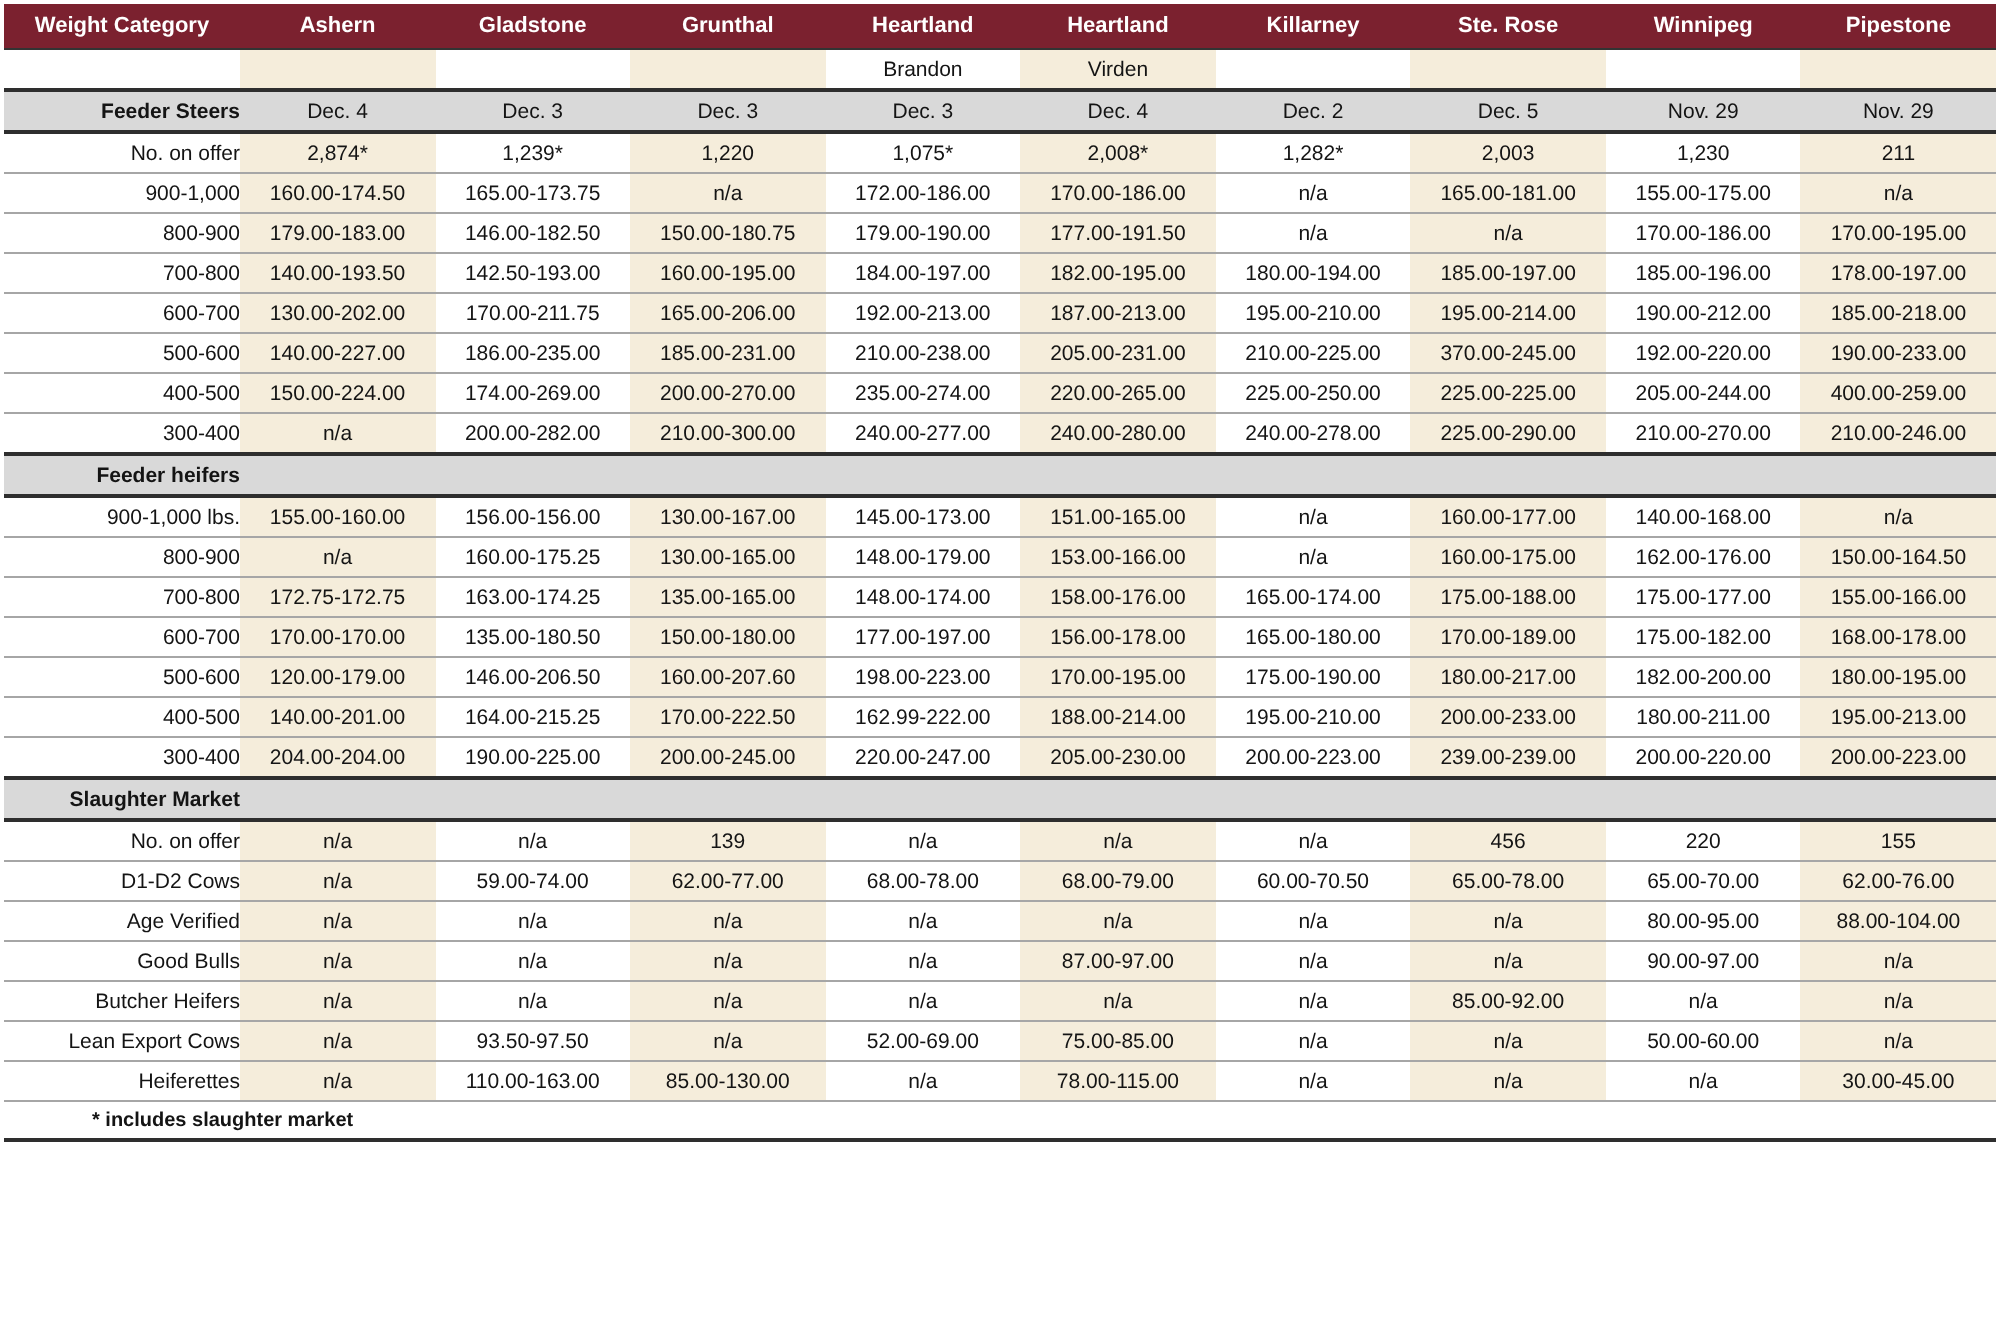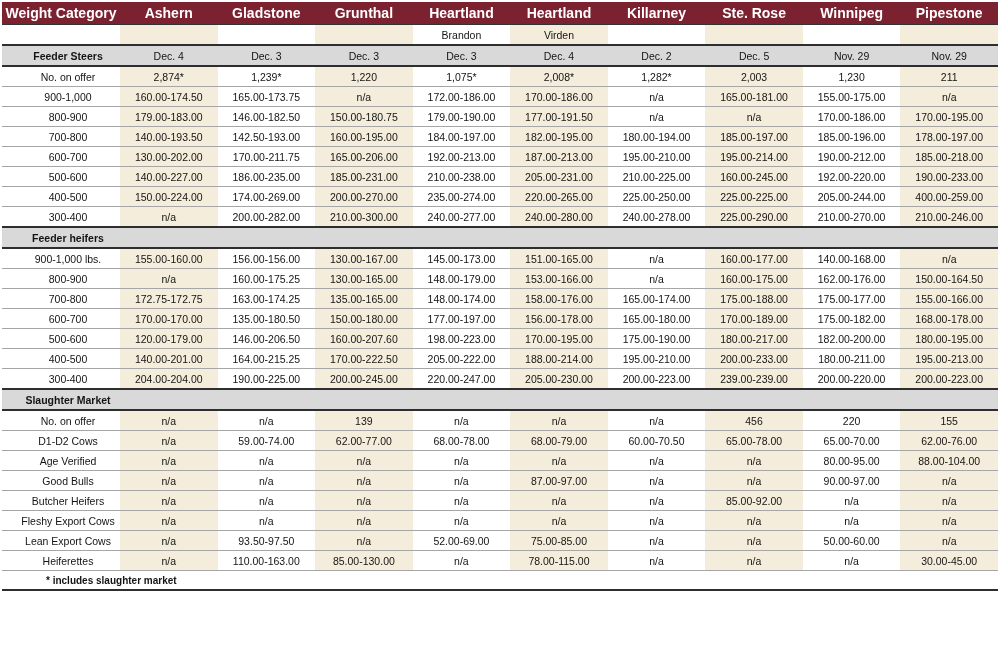--- a/index.html
+++ b/index.html
@@ -13,37 +13,37 @@
   table.price-table{
     width:996px;
     border-collapse:collapse;
     table-layout:fixed;
   }
   col.c-label{width:118px;}
   th.hdr{
     background:#7b212f;
     color:#ffffff;
     font-weight:bold;
-    font-size:14px;
+    font-size:11px;
     height:22px;
     text-align:center;
     padding:0;
     border-bottom:1px solid #333333;
   }
   td{
     padding:0;
     height:19px;
     font-size:10.5px;
     text-align:center;
     border-bottom:1px solid #a6a6a6;
     white-space:nowrap;
     overflow:hidden;
   }
   td.rowlabel{
-    text-align:center;
+    text-align:right;
     padding-left:14px;
   }
   td.s{background:#f5eddb;}
   tr.section td{
     background:#d9d9d9;
     border-top:2px solid #2e2e2e;
     border-bottom:2px solid #2e2e2e;
   }
   tr.section td.rowlabel{font-weight:bold;}
   tr.footrow td{
@@ -172,21 +172,21 @@
           <td class="val s">185.00-218.00</td>
         </tr>
         <tr>
           <td class="rowlabel">500-600</td>
           <td class="val s">140.00-227.00</td>
           <td class="val">186.00-235.00</td>
           <td class="val s">185.00-231.00</td>
           <td class="val">210.00-238.00</td>
           <td class="val s">205.00-231.00</td>
           <td class="val">210.00-225.00</td>
-          <td class="val s">160.00-245.00</td>
+          <td class="val s">370.00-245.00</td>
           <td class="val">192.00-220.00</td>
           <td class="val s">190.00-233.00</td>
         </tr>
         <tr>
           <td class="rowlabel">400-500</td>
           <td class="val s">150.00-224.00</td>
           <td class="val">174.00-269.00</td>
           <td class="val s">200.00-270.00</td>
           <td class="val">235.00-274.00</td>
           <td class="val s">220.00-265.00</td>
@@ -277,21 +277,21 @@
           <td class="val">175.00-190.00</td>
           <td class="val s">180.00-217.00</td>
           <td class="val">182.00-200.00</td>
           <td class="val s">180.00-195.00</td>
         </tr>
         <tr>
           <td class="rowlabel">400-500</td>
           <td class="val s">140.00-201.00</td>
           <td class="val">164.00-215.25</td>
           <td class="val s">170.00-222.50</td>
-          <td class="val">205.00-222.00</td>
+          <td class="val">162.99-222.00</td>
           <td class="val s">188.00-214.00</td>
           <td class="val">195.00-210.00</td>
           <td class="val s">200.00-233.00</td>
           <td class="val">180.00-211.00</td>
           <td class="val s">195.00-213.00</td>
         </tr>
         <tr>
           <td class="rowlabel">300-400</td>
           <td class="val s">204.00-204.00</td>
           <td class="val">190.00-225.00</td>
@@ -369,32 +369,20 @@
           <td class="val">n/a</td>
           <td class="val s">n/a</td>
           <td class="val">n/a</td>
           <td class="val s">n/a</td>
           <td class="val">n/a</td>
           <td class="val s">85.00-92.00</td>
           <td class="val">n/a</td>
           <td class="val s">n/a</td>
         </tr>
         <tr>
-          <td class="rowlabel">Fleshy Export Cows</td>
-          <td class="val s">n/a</td>
-          <td class="val">n/a</td>
-          <td class="val s">n/a</td>
-          <td class="val">n/a</td>
-          <td class="val s">n/a</td>
-          <td class="val">n/a</td>
-          <td class="val s">n/a</td>
-          <td class="val">n/a</td>
-          <td class="val s">n/a</td>
-        </tr>
-        <tr>
           <td class="rowlabel">Lean Export Cows</td>
           <td class="val s">n/a</td>
           <td class="val">93.50-97.50</td>
           <td class="val s">n/a</td>
           <td class="val">52.00-69.00</td>
           <td class="val s">75.00-85.00</td>
           <td class="val">n/a</td>
           <td class="val s">n/a</td>
           <td class="val">50.00-60.00</td>
           <td class="val s">n/a</td>

